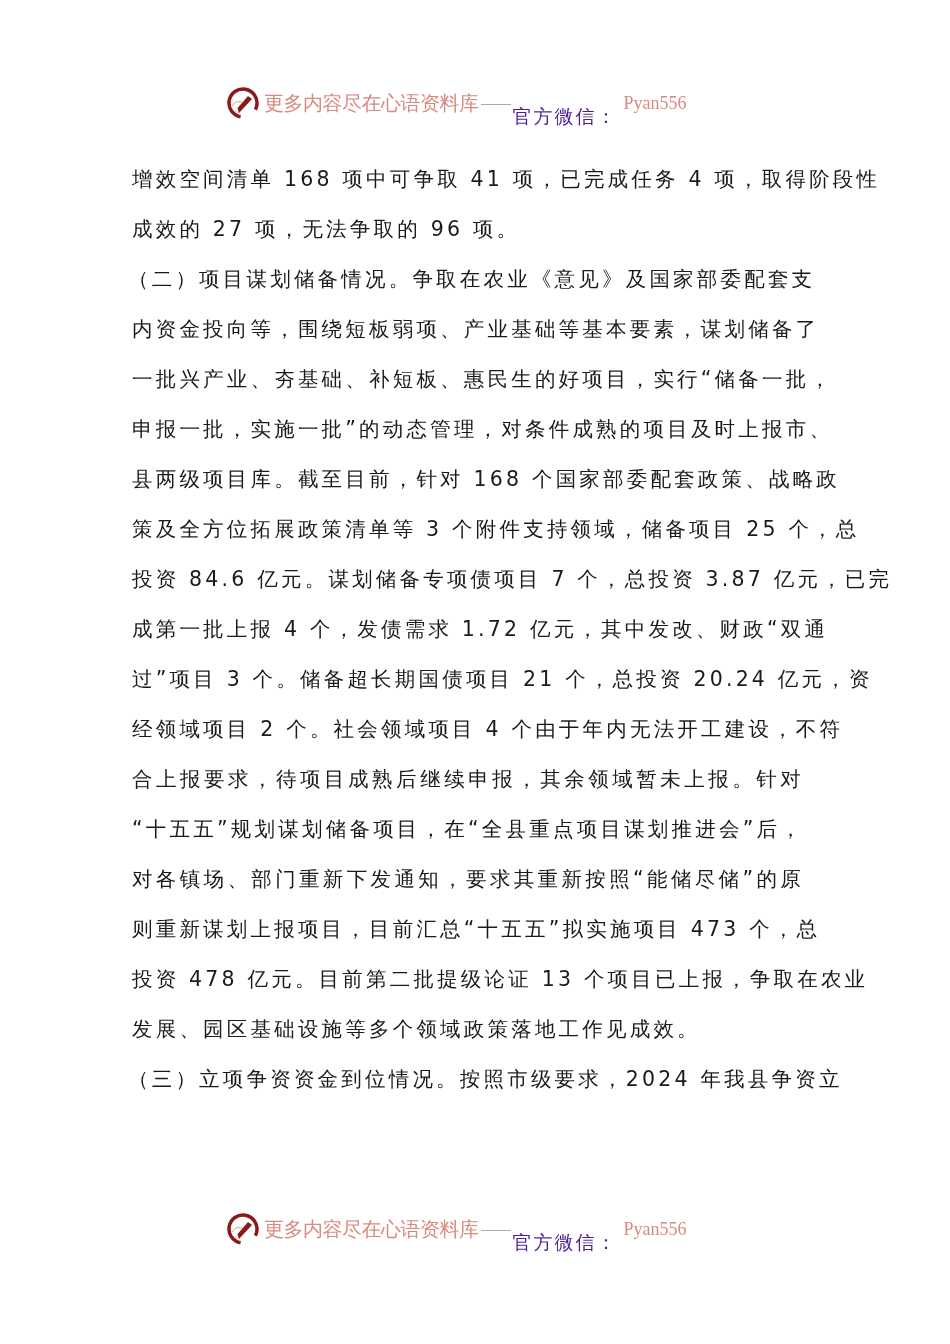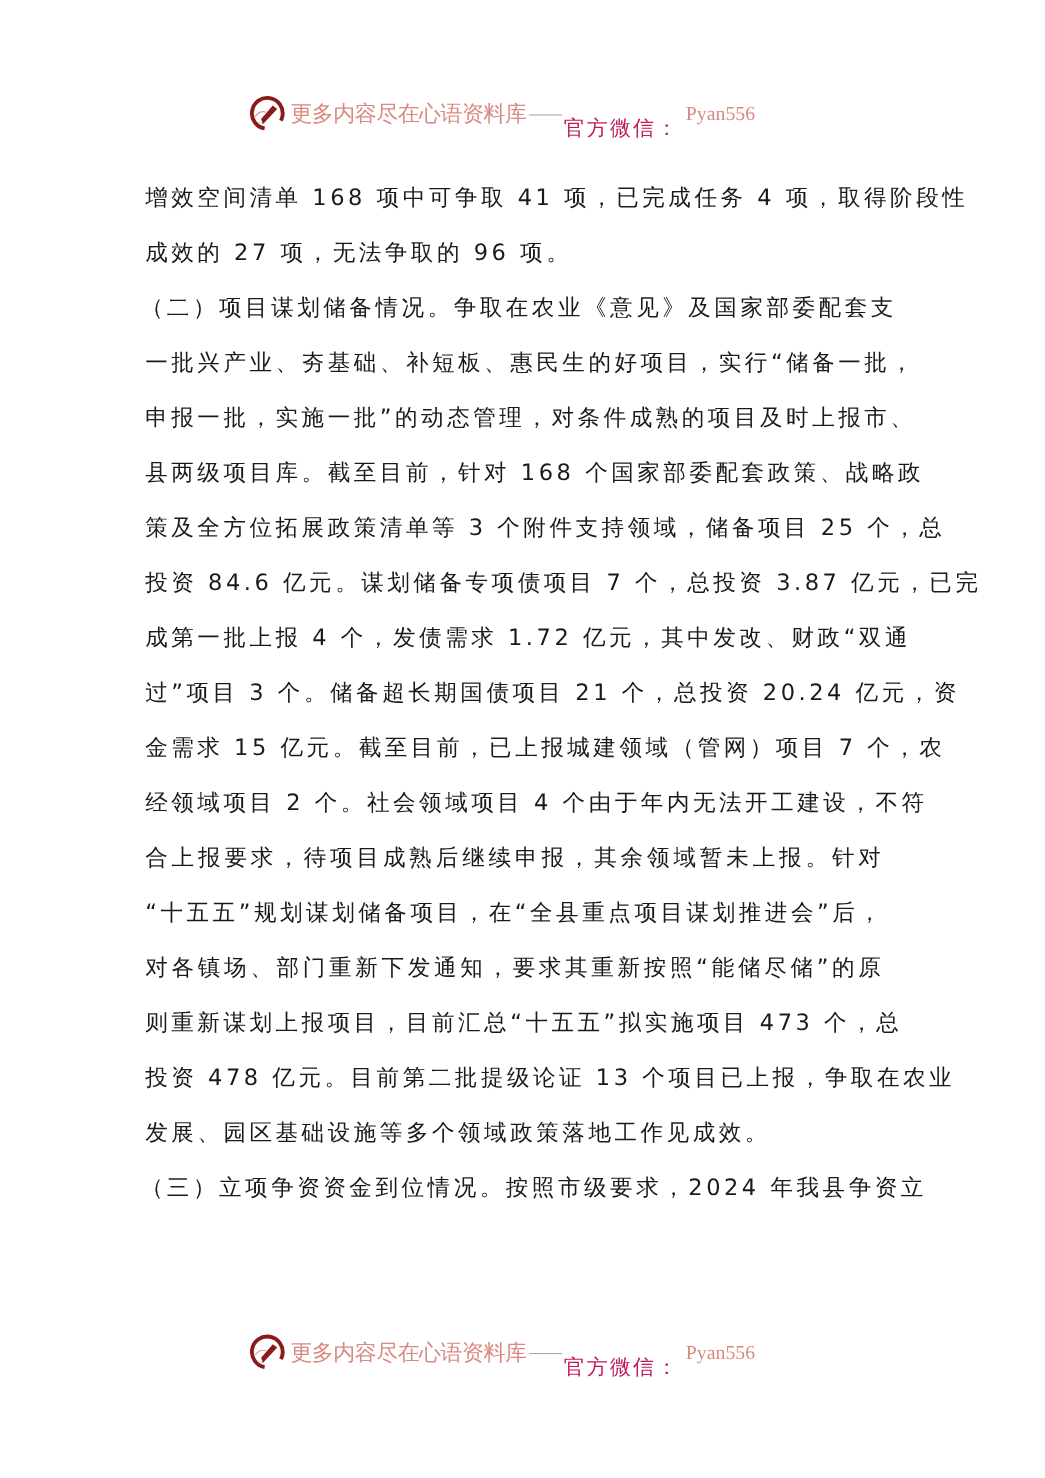--- a/index.html
+++ b/index.html
@@ -42,21 +42,21 @@
       width: 30px;
       height: 1px;
       background: #aaaaaa;
       margin: 0 2px;
       position: relative;
       top: 1px;
     }
     .wm-label {
       font-family: Liberation Sans, sans-serif;
       font-size: 19px;
-      color: #be185d;
+      color: #4c1d95;
       letter-spacing: 2px;
       margin-top: 28px;
     }
     .wm-id {
       font-family: Liberation Serif, serif;
       font-size: 18px;
       color: #d98a80;
       margin-left: 6px;
     }
     .content {
@@ -96,28 +96,28 @@
   <span class="wm-main">更多内容尽在心语资料库</span>
   <span class="wm-dash"></span>
   <span class="wm-label">官方微信：</span>
   <span class="wm-id">Pyan556</span>
 </div>
 
 <div class="content">
   <div class="line">增效空间清单 168 项中可争取 41 项，已完成任务 4 项，取得阶段性</div>
   <div class="line last">成效的 27 项，无法争取的 96 项。</div>
   <div class="line indent-paren">（二）项目谋划储备情况。争取在农业《意见》及国家部委配套支</div>
+  <div class="line">内资金投向等，围绕短板弱项、产业基础等基本要素，谋划储备了</div>
   <div class="line">一批兴产业、夯基础、补短板、惠民生的好项目，实行“储备一批，</div>
   <div class="line">申报一批，实施一批”的动态管理，对条件成熟的项目及时上报市、</div>
   <div class="line">县两级项目库。截至目前，针对 168 个国家部委配套政策、战略政</div>
   <div class="line">策及全方位拓展政策清单等 3 个附件支持领域，储备项目 25 个，总</div>
   <div class="line">投资 84.6 亿元。谋划储备专项债项目 7 个，总投资 3.87 亿元，已完</div>
   <div class="line">成第一批上报 4 个，发债需求 1.72 亿元，其中发改、财政“双通</div>
   <div class="line">过”项目 3 个。储备超长期国债项目 21 个，总投资 20.24 亿元，资</div>
-  <div class="line">金需求 15 亿元。截至目前，已上报城建领域（管网）项目 7 个，农</div>
   <div class="line">经领域项目 2 个。社会领域项目 4 个由于年内无法开工建设，不符</div>
   <div class="line">合上报要求，待项目成熟后继续申报，其余领域暂未上报。针对</div>
   <div class="line">“十五五”规划谋划储备项目，在“全县重点项目谋划推进会”后，</div>
   <div class="line">对各镇场、部门重新下发通知，要求其重新按照“能储尽储”的原</div>
   <div class="line">则重新谋划上报项目，目前汇总“十五五”拟实施项目 473 个，总</div>
   <div class="line">投资 478 亿元。目前第二批提级论证 13 个项目已上报，争取在农业</div>
   <div class="line last">发展、园区基础设施等多个领域政策落地工作见成效。</div>
   <div class="line indent-paren">（三）立项争资资金到位情况。按照市级要求，2024 年我县争资立</div>
 </div>
 

